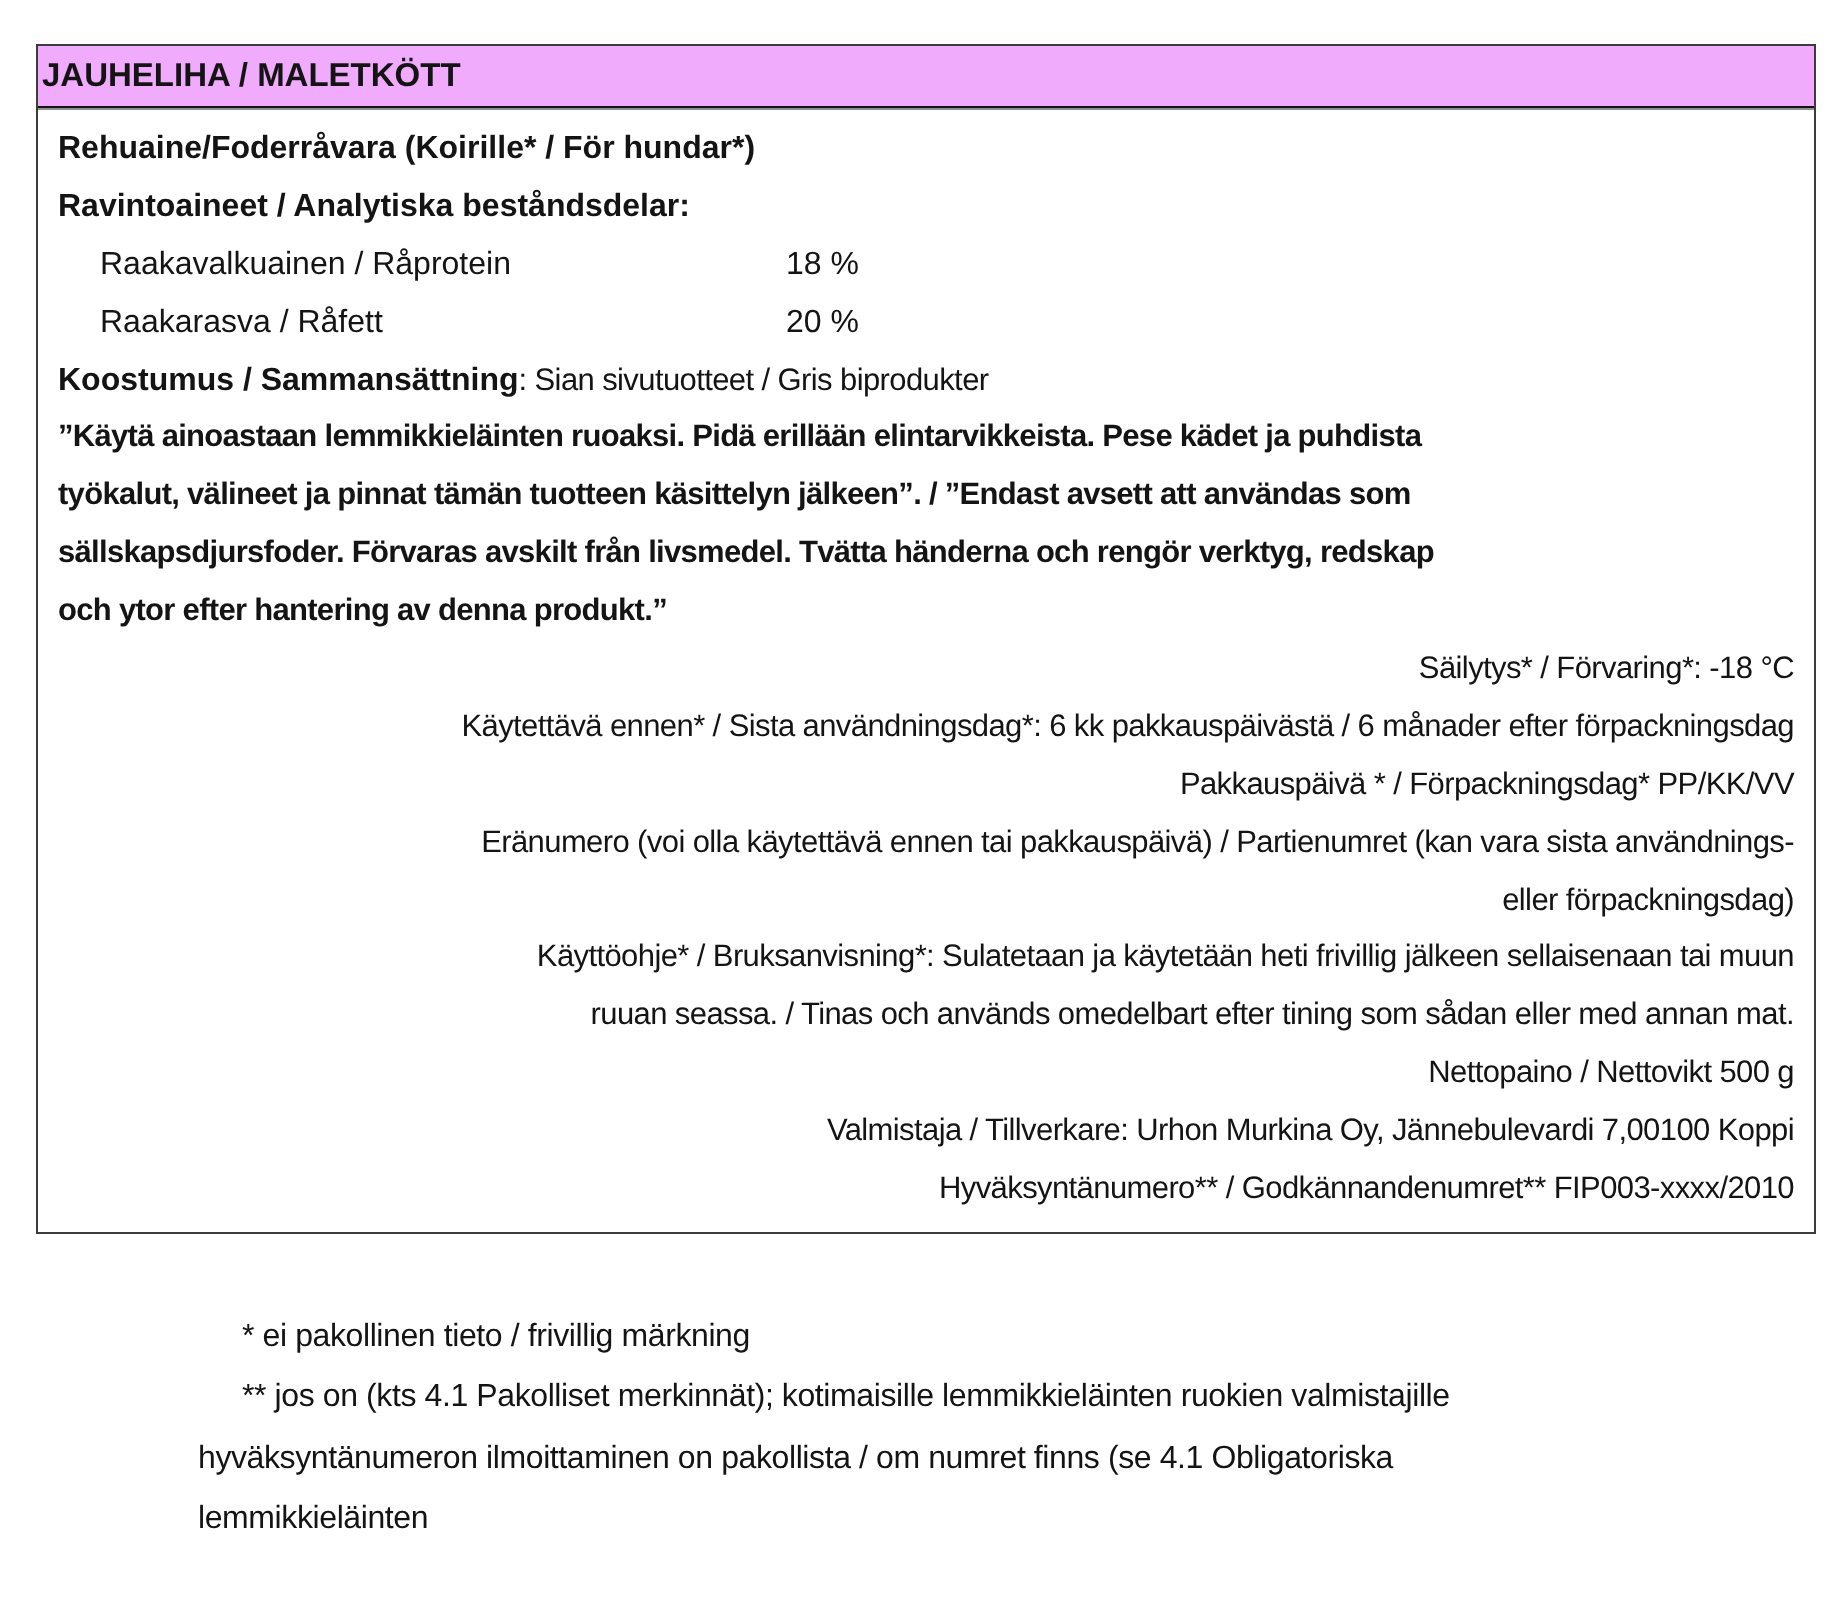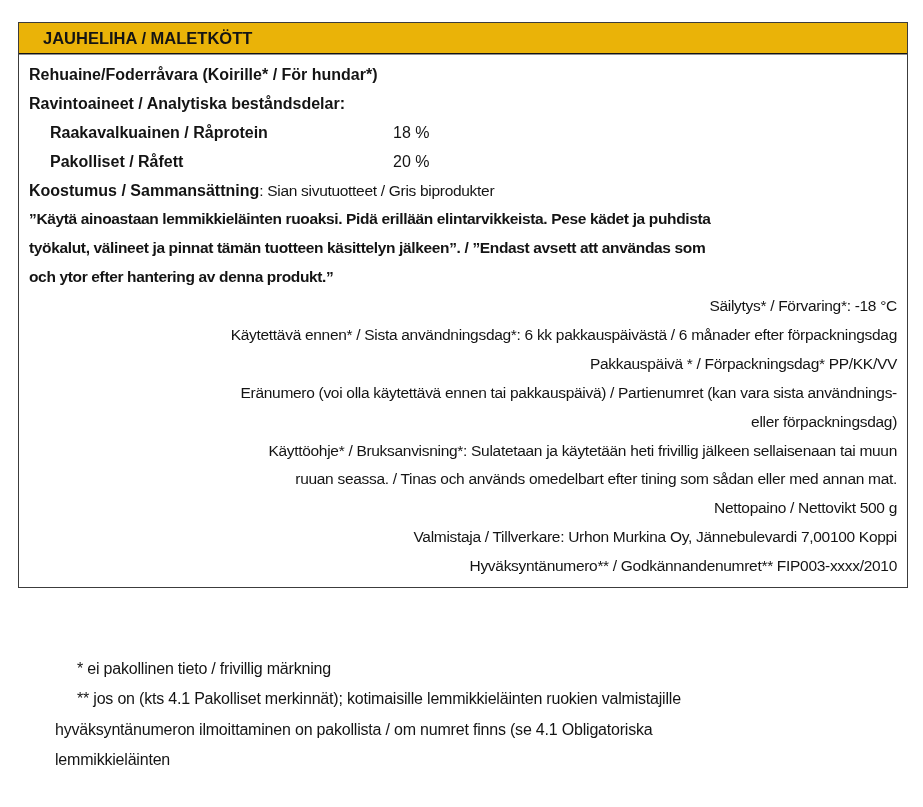--- a/index.html
+++ b/index.html
@@ -12,74 +12,75 @@
     overflow: hidden;
   }
   .label-box {
     position: absolute;
     left: 18px; top: 22px;
     width: 888px;
     border: 1px solid #3c3c3c;
     background: #ffffff;
   }
   .box-header {
-    background: #eab308;
+    background: #f0abfc;
     font-weight: bold;
     font-size: 16.5px;
     height: 30px;
     line-height: 30px;
-    padding: 0 24px;
+    padding: 0 2px;
     border-bottom: 1px solid #141414;
     white-space: nowrap;
   }
   .box-body {
     border-top: 1px solid #8f8f8f;
     padding: 6px 10px 6px 10px;
   }
   .ln {
     height: 28.9px;
     line-height: 28.9px;
     font-size: 16px;
     white-space: nowrap;
   }
   .bold { font-weight: bold; }
   .cond { font-size: 15.5px; letter-spacing: -0.3px; text-align: right; }
   .wbold { font-weight: bold; font-size: 15.5px; letter-spacing: -0.35px; }
   .nut { padding-left: 21px; }
-  .nut .lab { display: inline-block; width: 343px; font-weight: bold; }
+  .nut .lab { display: inline-block; width: 343px; }
   .fn {
     position: absolute;
     left: 55px; top: 654px;
     width: 850px;
   }
-  .fn .ln { height: 30.4px; line-height: 30.4px; letter-spacing: -0.2px; }
+  .fn .ln { height: 30.4px; line-height: 30.4px; letter-spacing: -0.2px; margin-left: 44px; }
   .fn .first { padding-left: 22px; }
 </style>
 </head>
 <body>
 
 <div class="label-box">
   <div class="box-header">JAUHELIHA / MALETKÖTT</div>
   <div class="box-body">
     <div class="ln bold">Rehuaine/Foderråvara (Koirille* / För hundar*)</div>
     <div class="ln bold">Ravintoaineet / Analytiska beståndsdelar:</div>
 
     <div class="ln nut">
       <span class="lab">Raakavalkuainen / Råprotein</span><span>18 %</span>
     </div>
     <div class="ln nut">
-      <span class="lab">Pakolliset / Råfett</span><span>20 %</span>
+      <span class="lab">Raakarasva / Råfett</span><span>20 %</span>
     </div>
 
     <div class="ln">
       <span class="bold">Koostumus / Sammansättning</span><span class="cond">: Sian sivutuotteet / Gris biprodukter</span>
     </div>
 
     <div class="ln wbold">”Käytä ainoastaan lemmikkieläinten ruoaksi. Pidä erillään elintarvikkeista. Pese kädet ja puhdista</div>
     <div class="ln wbold">työkalut, välineet ja pinnat tämän tuotteen käsittelyn jälkeen”. / ”Endast avsett att användas som</div>
+    <div class="ln wbold">sällskapsdjursfoder. Förvaras avskilt från livsmedel. Tvätta händerna och rengör verktyg, redskap</div>
     <div class="ln wbold">och ytor efter hantering av denna produkt.”</div>
 
     <div class="ln cond">Säilytys* / Förvaring*: -18 °C</div>
     <div class="ln cond">Käytettävä ennen* / Sista användningsdag*: 6 kk pakkauspäivästä / 6 månader efter förpackningsdag</div>
     <div class="ln cond">Pakkauspäivä * / Förpackningsdag* PP/KK/VV</div>
 
     <div class="ln cond">Eränumero (voi olla käytettävä ennen tai pakkauspäivä) / Partienumret (kan vara sista användnings-</div>
     <div class="ln cond">eller förpackningsdag)</div>
 
     <div class="ln cond">Käyttöohje* / Bruksanvisning*: Sulatetaan ja käytetään heti frivillig jälkeen sellaisenaan tai muun</div>

